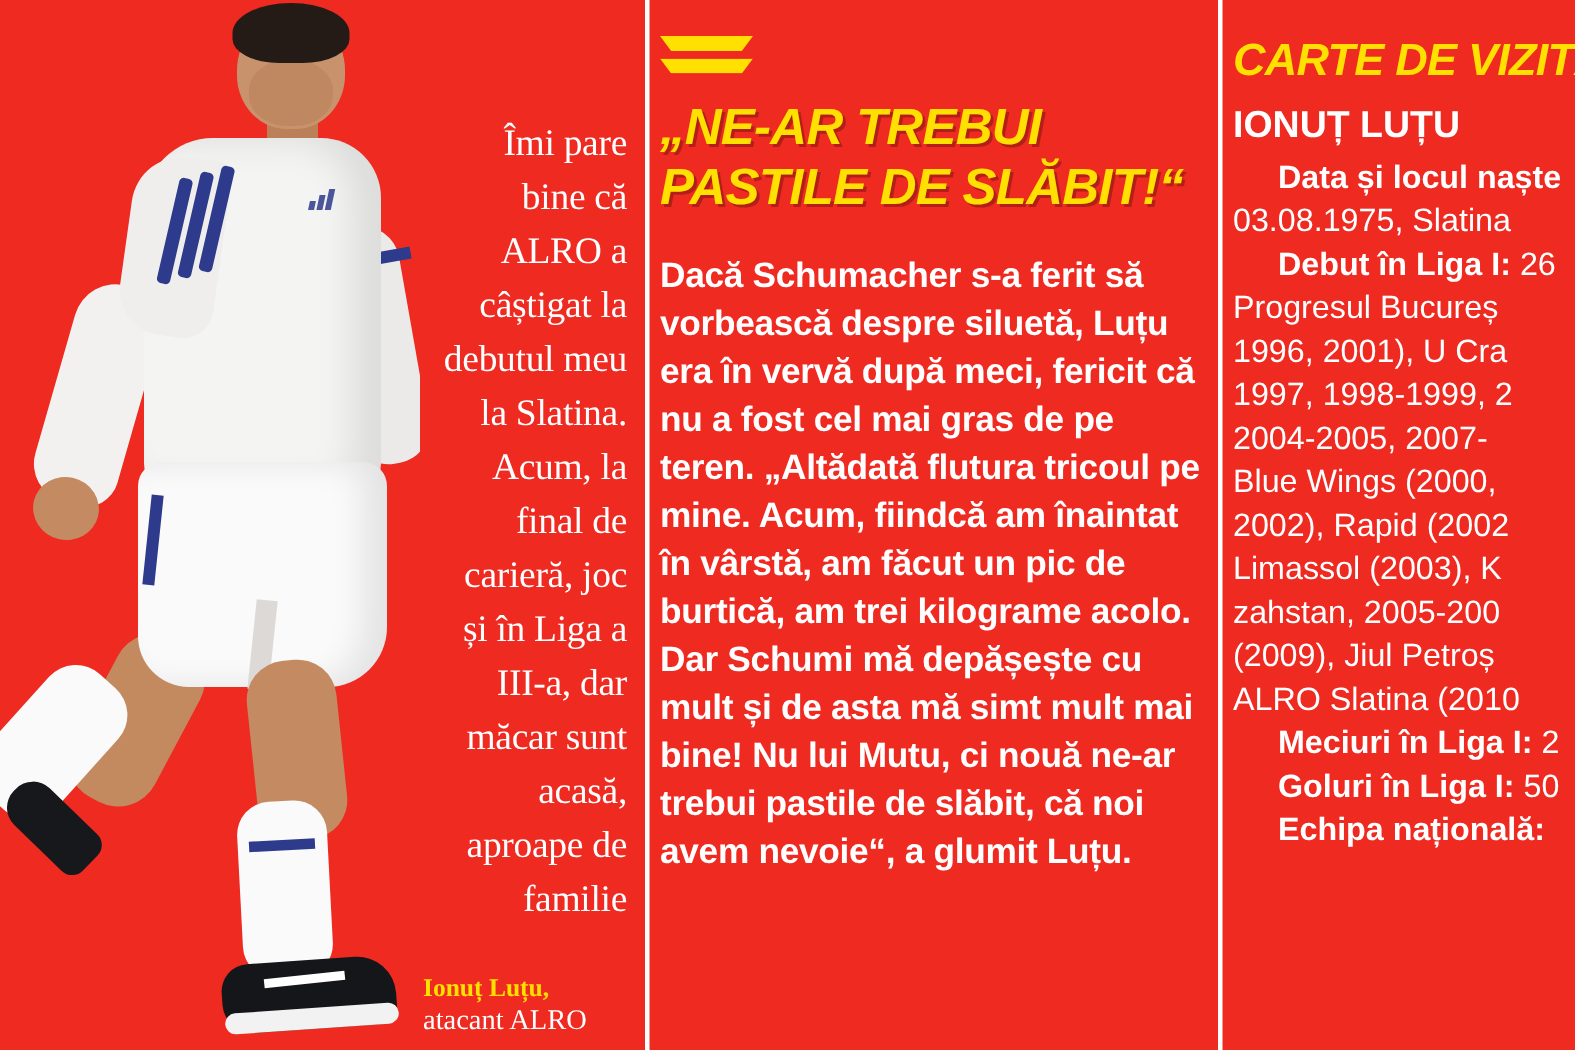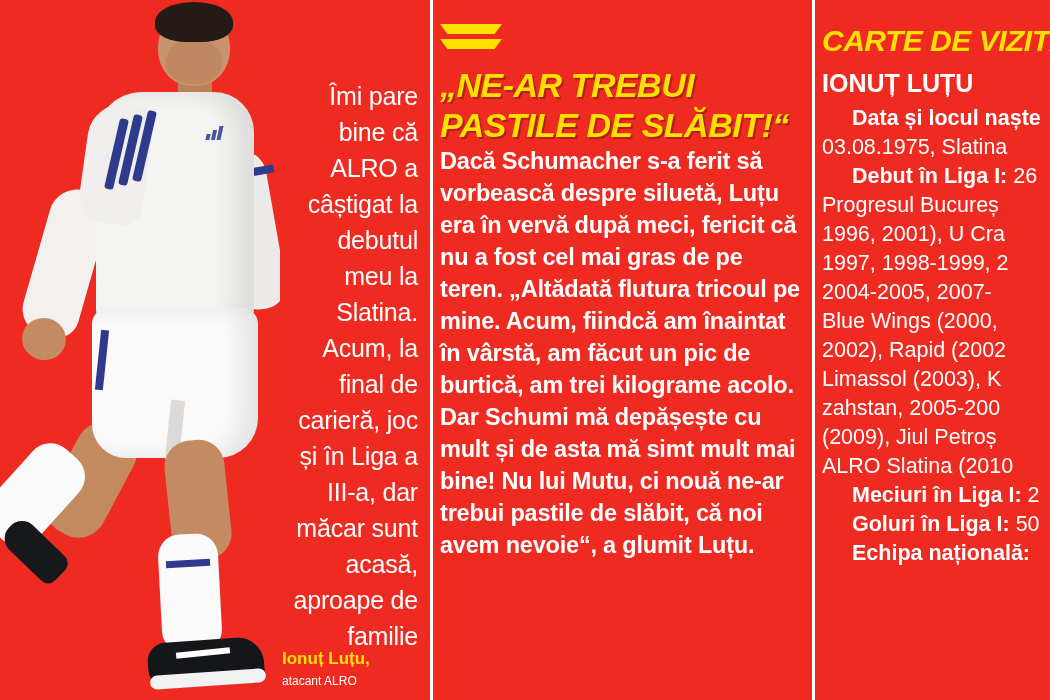--- a/index.html
+++ b/index.html
@@ -230,20 +230,21 @@
 
   
   .quote-col {
     position: absolute;
     left: 282px;
     top: 0;
     width: 142px;
     height: 700px;
     padding: 0 6px;
     box-sizing: border-box;
+    font-family: Liberation Serif, serif;
   }
   .quote-text {
     margin-top: 78px;
     color: #ffffff;
     font-size: 25px;
     line-height: 36px;
     text-align: right;
     font-weight: 400;
     letter-spacing: -0.2px;
   }
@@ -254,21 +255,21 @@
     width: 136px;
   }
   .quote-name {
     color: #ffe000;
     font-size: 17px;
     font-weight: bold;
     line-height: 22px;
   }
   .quote-role {
     color: #ffffff;
-    font-size: 12px;
+    font-size: 19px;
     line-height: 22px;
   }
 
   
   .vrule {
     position: absolute;
     top: 0;
     width: 3px;
     height: 700px;
     background: #ffffff;
@@ -298,20 +299,21 @@
     margin-top: 16px;
     color: #ffe000;
     font-size: 34px;
     line-height: 40px;
     font-weight: bold;
     font-style: italic;
     letter-spacing: -0.5px;
     text-shadow: 2px 2px 0 rgba(0,0,0,.25);
   }
   .body-text {
+    margin-top: 22px;
     color: #ffffff;
     font-size: 23.5px;
     line-height: 32px;
     font-weight: bold;
     letter-spacing: -0.2px;
   }
 
   
   .card-col {
     position: absolute;

